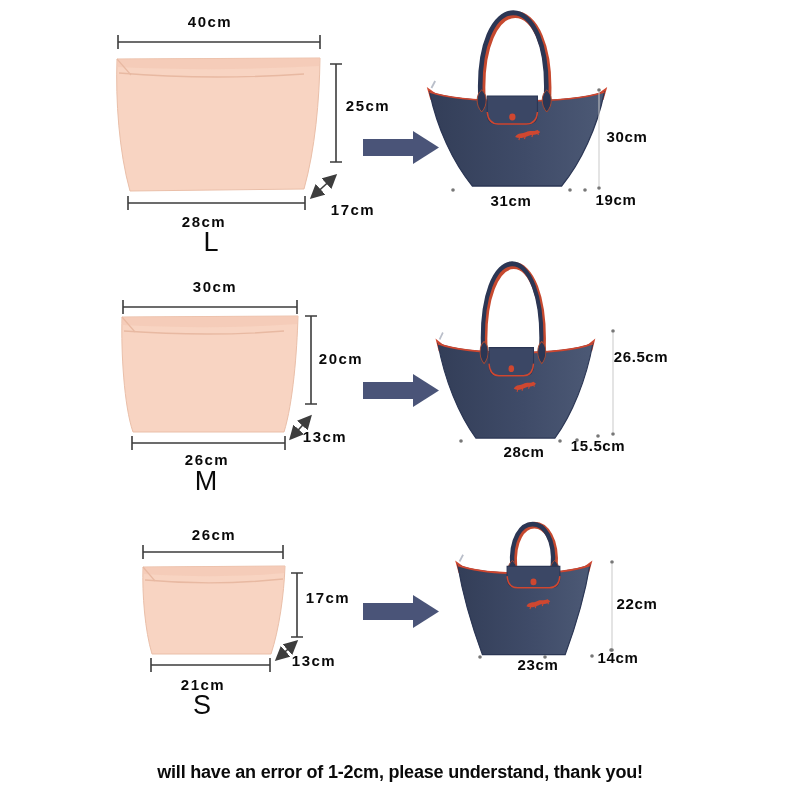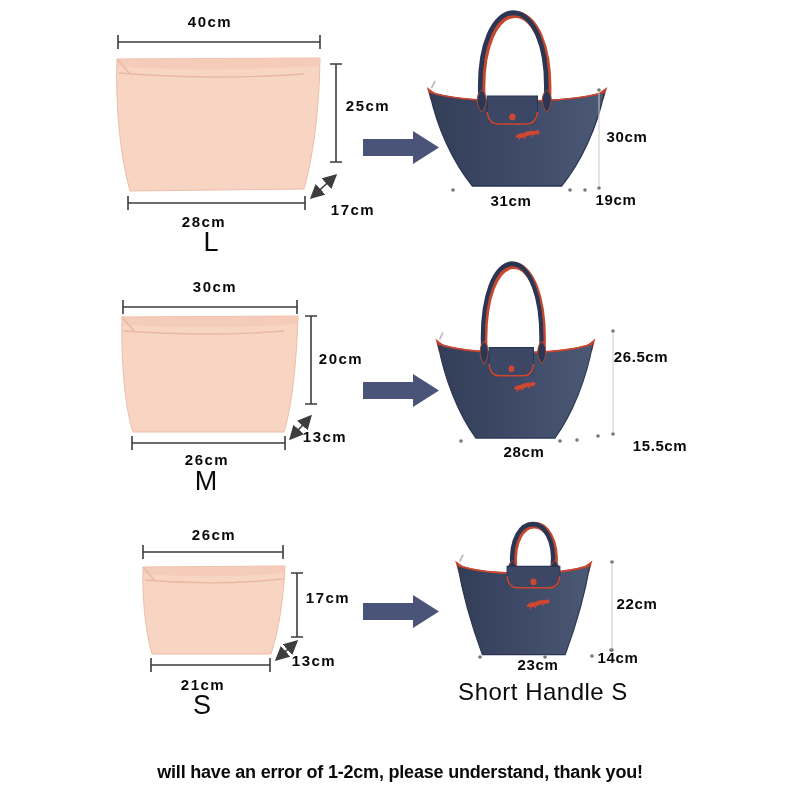--- a/index.html
+++ b/index.html
@@ -166,27 +166,26 @@
   <span class="bagdim" style="left:511px;top:192px">31cm</span>
   <span class="bagdim" style="left:616px;top:191px">19cm</span>
 
   <span class="dim" style="left:215px;top:278px">30cm</span>
   <span class="dim" style="left:341px;top:350px">20cm</span>
   <span class="dim" style="left:207px;top:451px">26cm</span>
   <span class="dim" style="left:325px;top:428px">13cm</span>
   <span class="szletter" style="left:206px;top:466px">M</span>
   <span class="bagdim" style="left:641px;top:348px">26.5cm</span>
   <span class="bagdim" style="left:524px;top:443px">28cm</span>
-  <span class="bagdim" style="left:660px;top:437px">15.5cm</span>
+  <span class="bagdim" style="left:598px;top:437px">15.5cm</span>
 
   <span class="dim" style="left:214px;top:526px">26cm</span>
   <span class="dim" style="left:328px;top:589px">17cm</span>
   <span class="dim" style="left:203px;top:676px">21cm</span>
   <span class="dim" style="left:314px;top:652px">13cm</span>
   <span class="szletter" style="left:202px;top:690px">S</span>
   <span class="bagdim" style="left:637px;top:595px">22cm</span>
   <span class="bagdim" style="left:538px;top:656px">23cm</span>
   <span class="bagdim" style="left:618px;top:649px">14cm</span>
-  <span class="bagname small" style="left:543px;top:678px">Short Handle S</span>
 
   <span class="note-line" style="top:762px">will have an error of 1-2cm, please understand, thank you!</span>
 
 </div>
 
 </body></html>

